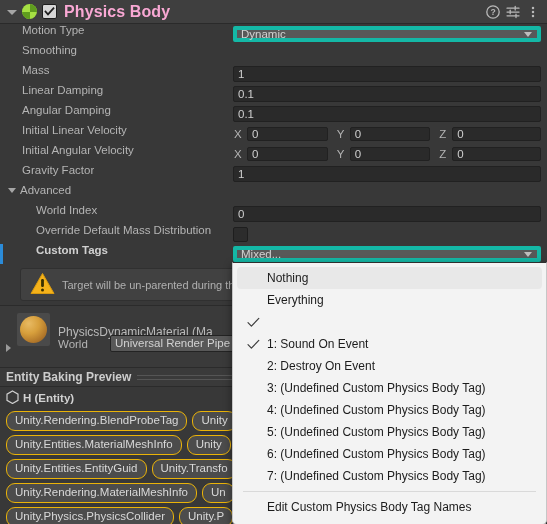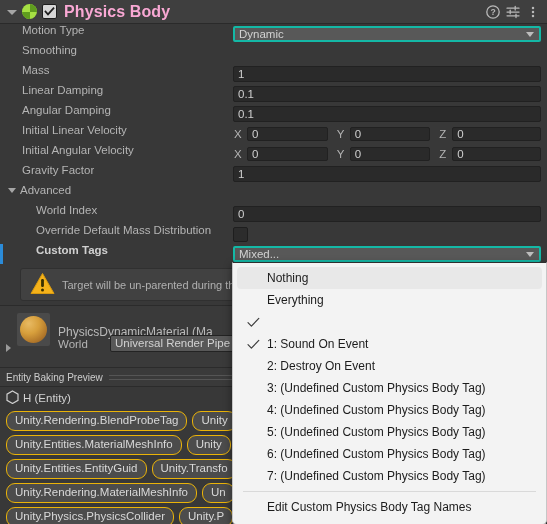--- a/index.html
+++ b/index.html
@@ -113,21 +113,21 @@
     right: 6px;
     top: 2px;
     bottom: 2px;
     display: flex;
     align-items: stretch;
   }
 
   .popup-field {
     flex: 1 1 auto;
     background: #585858;
-    border: 2px solid #14b8a6;
+    border: 4px solid #14b8a6;
     border-radius: 2px;
     display: flex;
     align-items: center;
     padding: 0 4px;
     box-sizing: border-box;
     color: #d2d2d2;
     font-size: 11.5px;
     position: relative;
   }
   .popup-arrow {
@@ -286,22 +286,22 @@
     height: 20px;
     background: #3a3a3a;
     border-top: 1px solid #2b2b2b;
     border-bottom: 1px solid #2b2b2b;
     display: flex;
     align-items: center;
     padding: 0 6px;
     box-sizing: border-box;
   }
   .ebp-title {
-    font-weight: normal;
-    font-size: 10px;
+    font-weight: bold;
+    font-size: 12px;
     color: #cdcdcd;
     white-space: nowrap;
     margin-right: 6px;
   }
   .ebp-rule {
     flex: 1 1 auto;
     height: 3px;
     border-top: 1px solid #555;
     border-bottom: 1px solid #555;
   }
@@ -309,21 +309,21 @@
   .entity-row {
     height: 22px;
     display: flex;
     align-items: center;
     padding: 0 6px;
     background: #383838;
     box-sizing: border-box;
   }
   .hex-icon { flex: 0 0 auto; margin-right: 4px; }
   .entity-name {
-    font-weight: normal;
+    font-weight: bold;
     font-size: 11.5px;
     color: #d2d2d2;
   }
 
   
   .tag-area {
     padding: 2px 6px 6px 6px;
   }
   .tag-row {
     display: flex;

